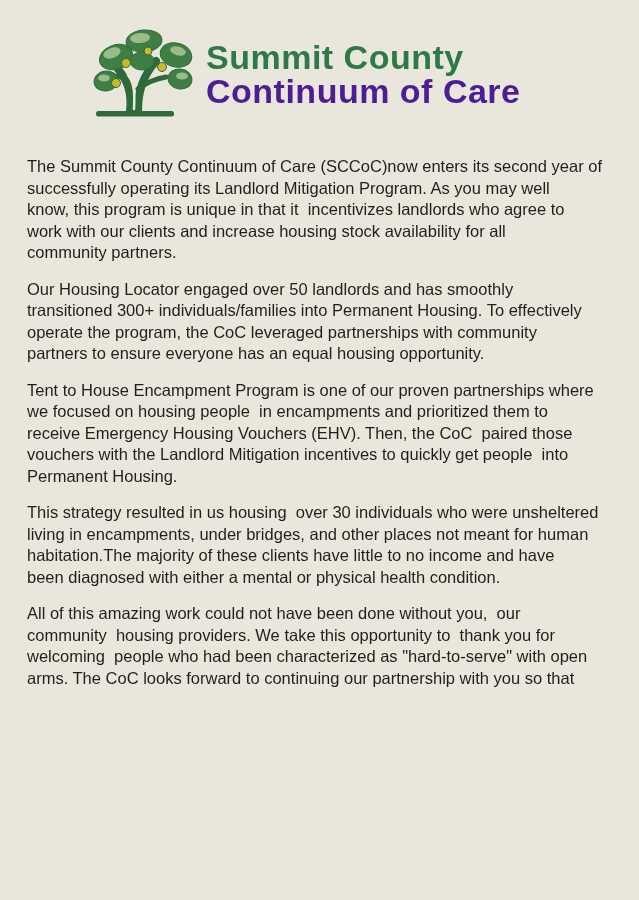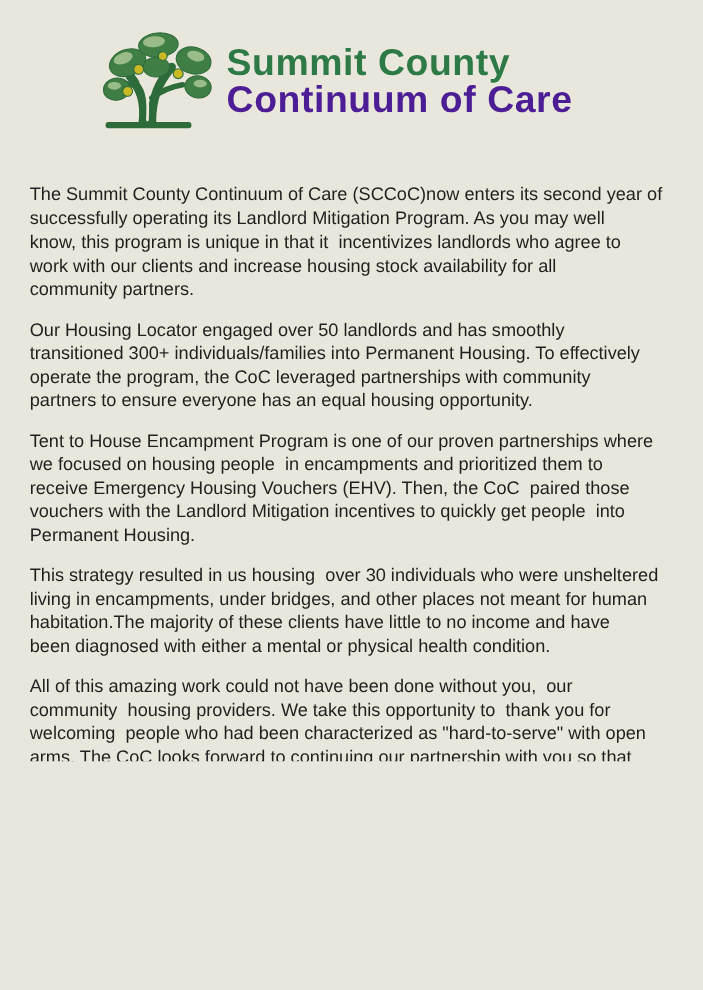--- a/index.html
+++ b/index.html
@@ -30,21 +30,21 @@
   .logo-line2 {
     font-size: 34px; font-weight: bold; letter-spacing: 0.5px;
     line-height: 34px; color: #4c1d95;
   }
 
   
   .letter {
     position: absolute; left: 27px; top: 156px; width: 606px;
   }
   .letter p {
-    margin: 11px 0 15px 0;
+    margin: 0 0 15px 0;
     font-size: 16.5px; line-height: 21.5px;
     color: #1f1f1f;
     white-space: pre-wrap;
   }
 
   
   .swoosh {
     position: absolute; left: 165px; top: 833px;
     width: 470px; height: 44px;
   }

